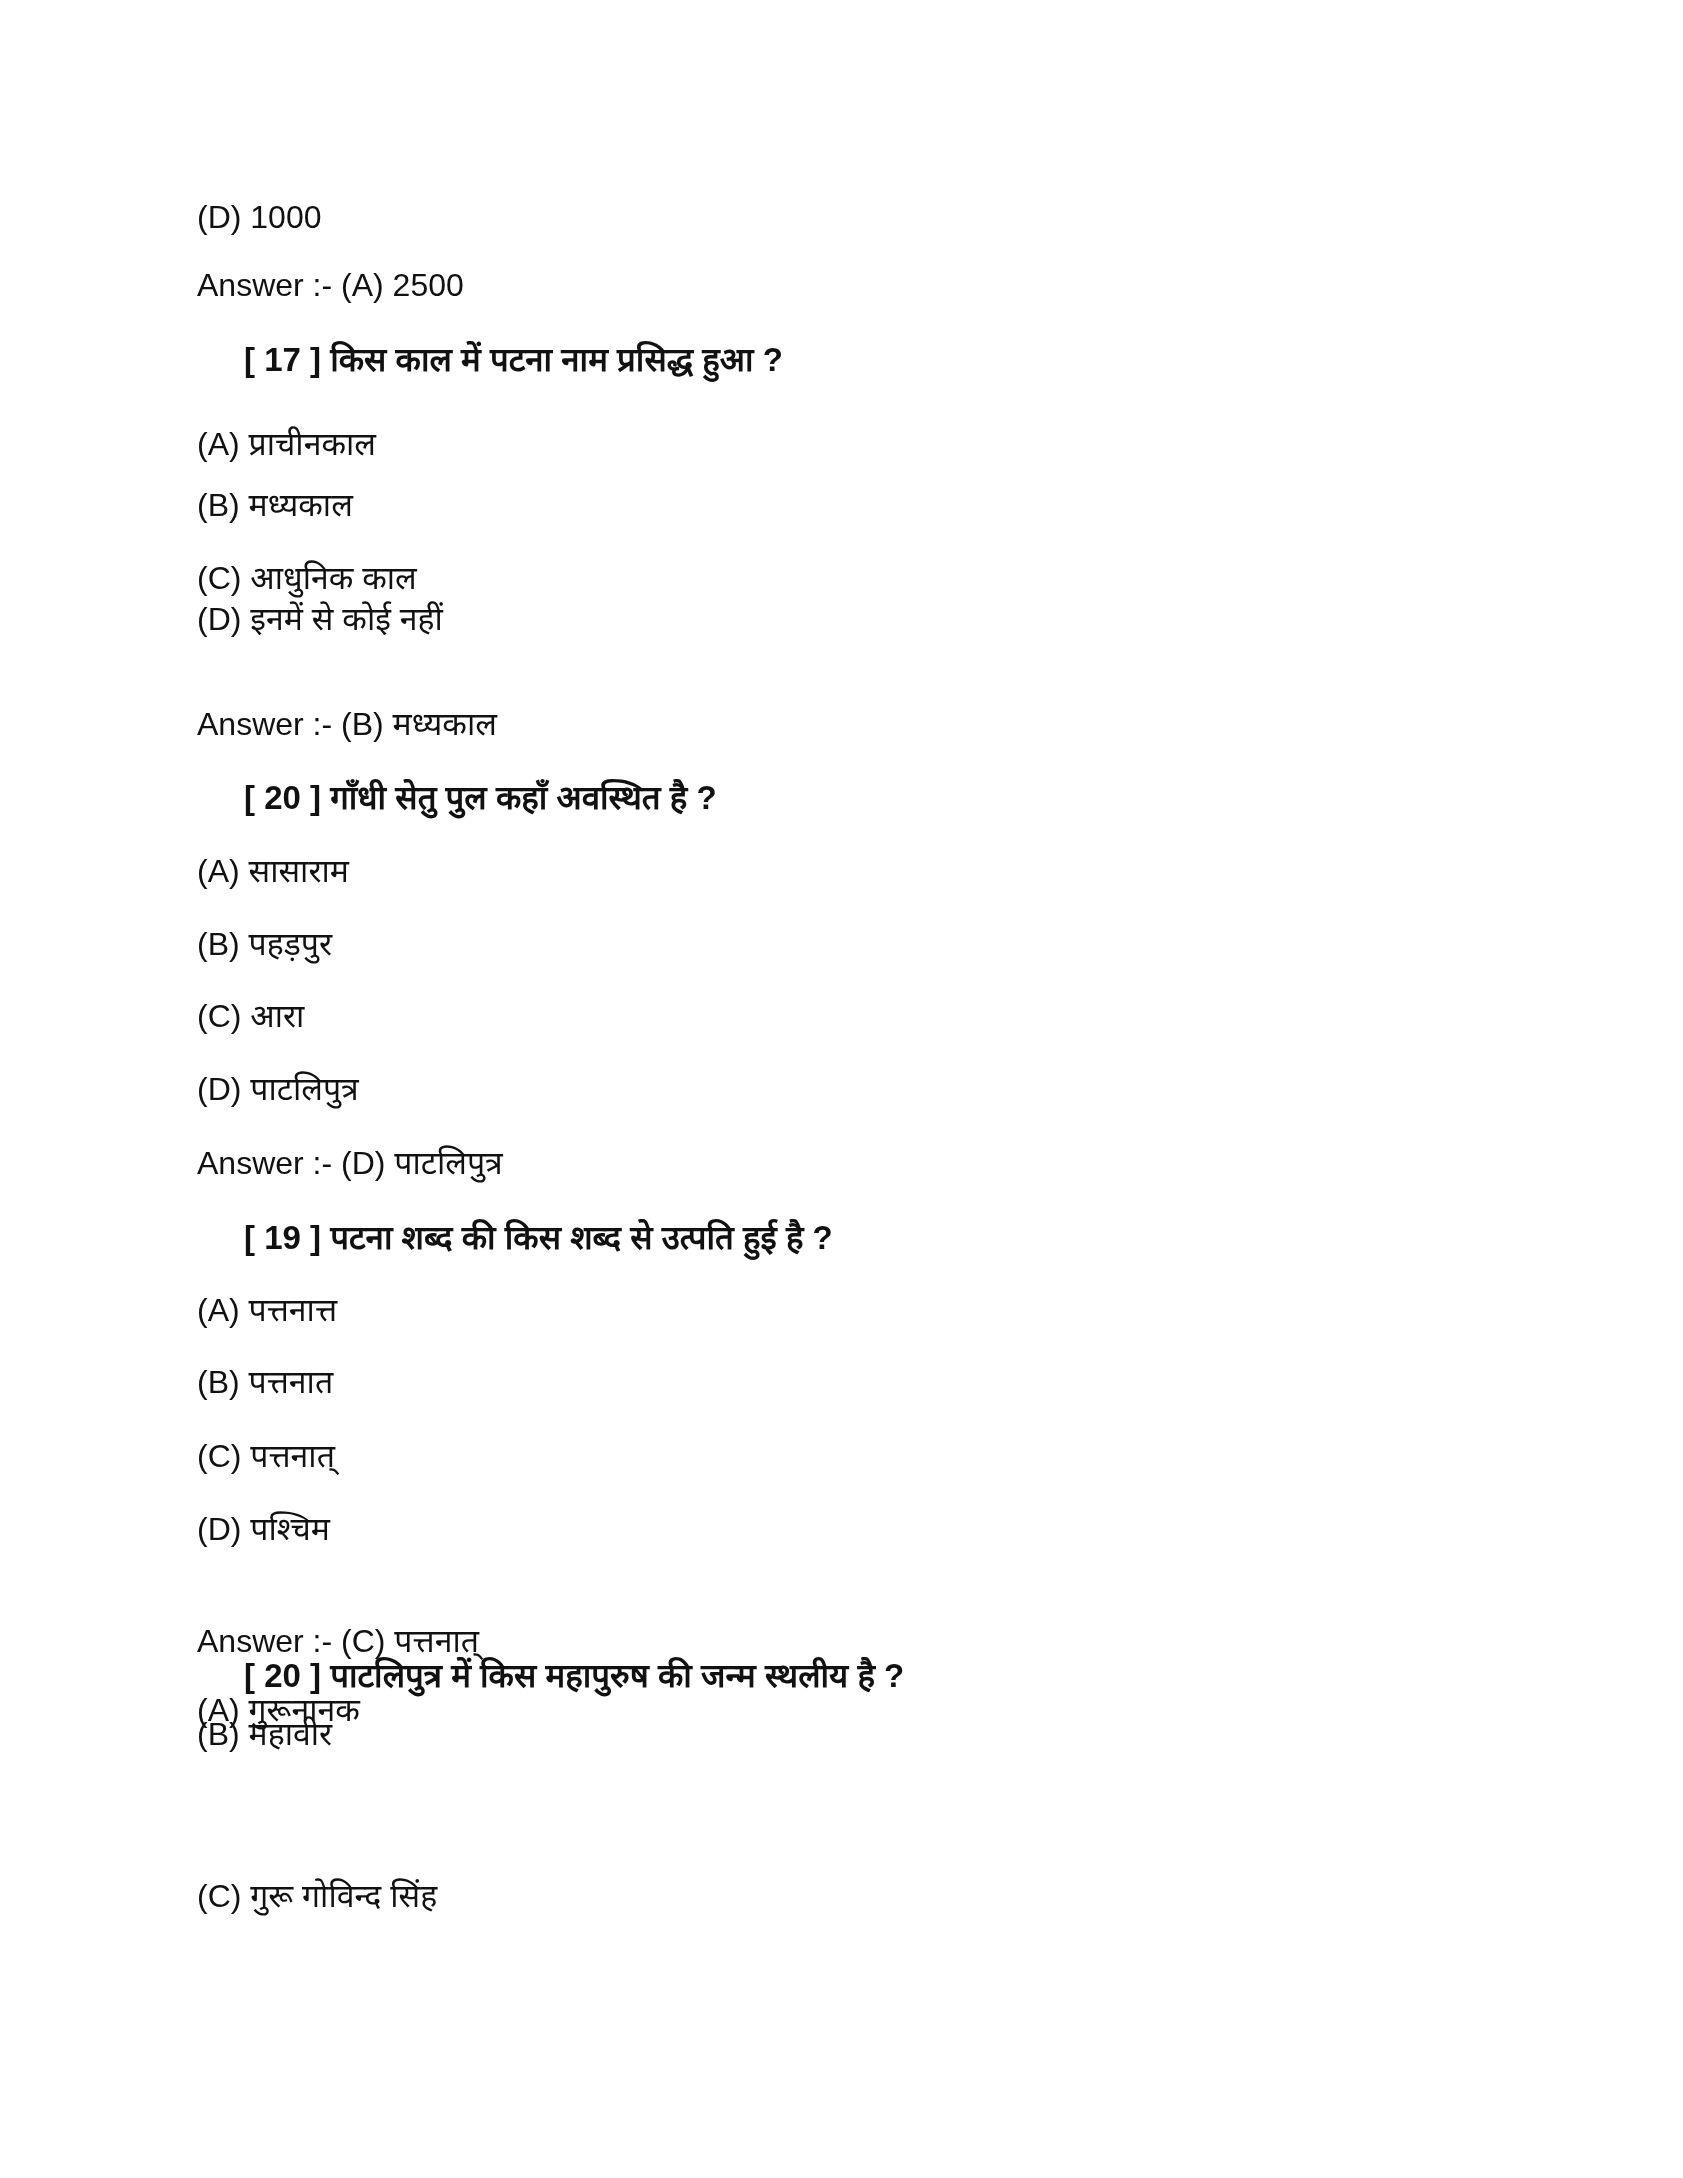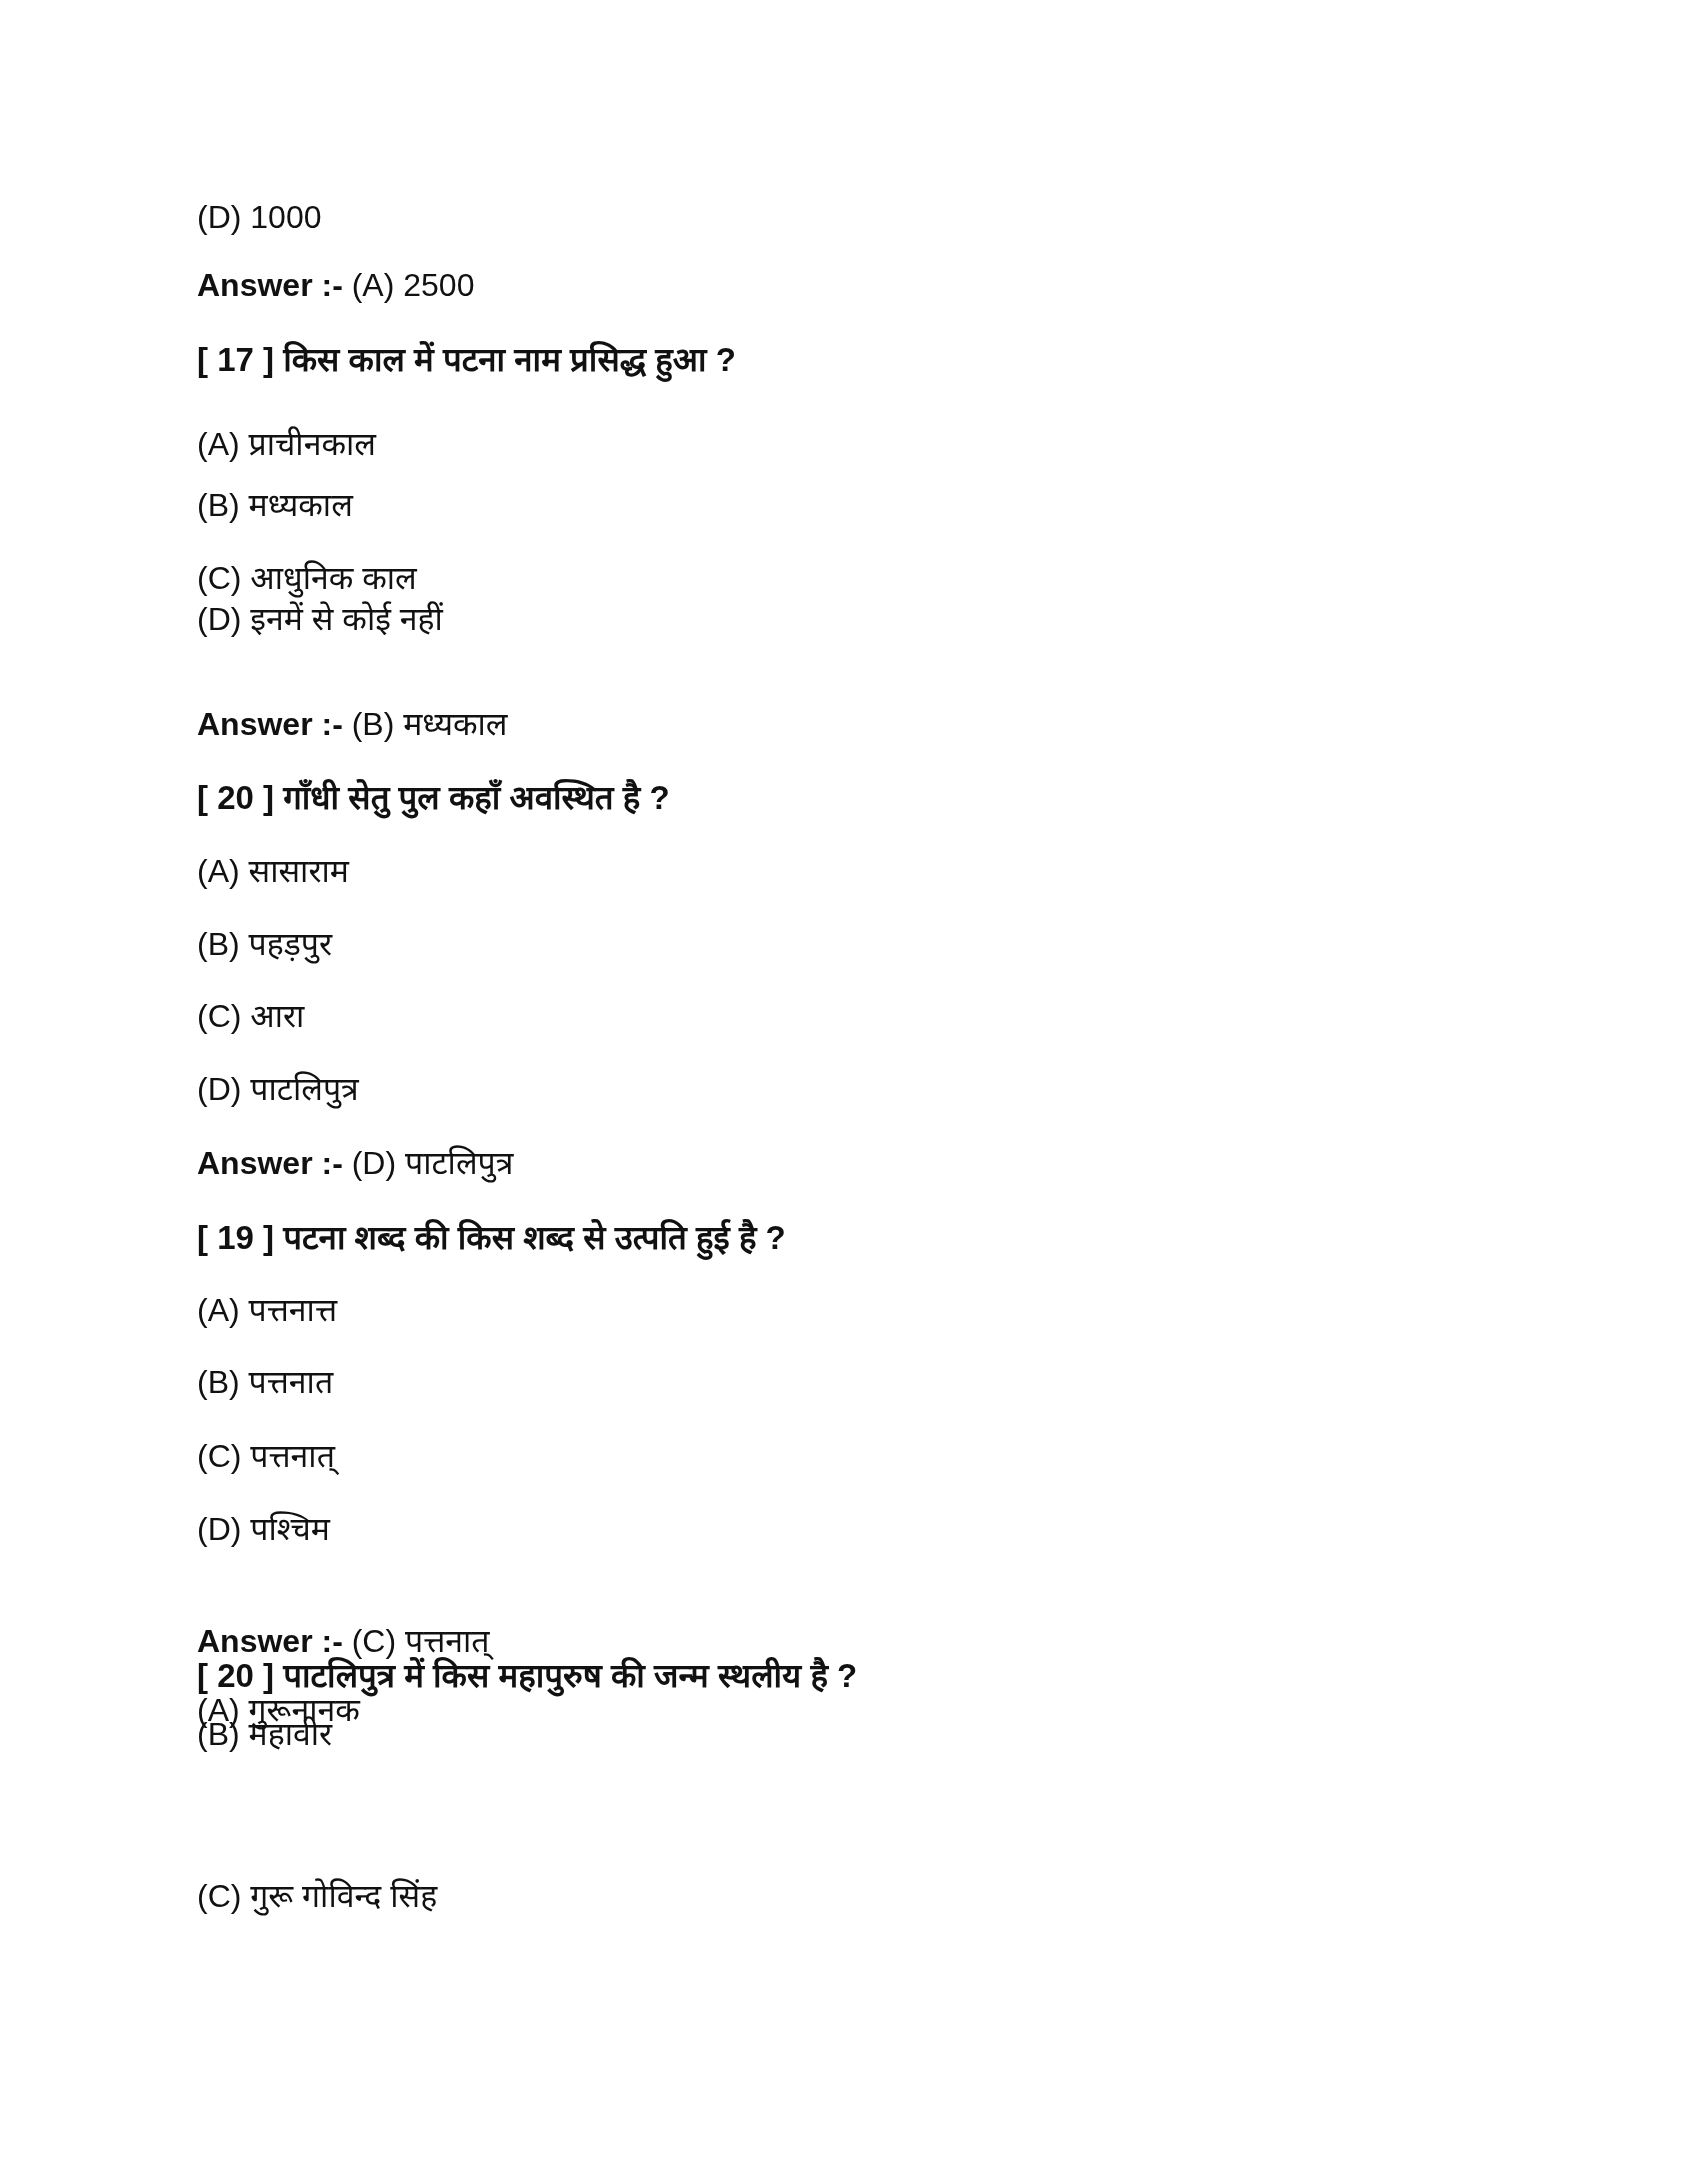--- a/index.html
+++ b/index.html
@@ -1,22 +1,22 @@
 <!DOCTYPE html>
 <html><head>
   <meta charset="utf-8">
   <style>
     html, body { margin: 0; padding: 0; background: #ffffff; }
     body { width: 1683px; height: 2178px; position: relative; overflow: hidden;
            font-family: "Liberation Sans", "DejaVu Sans", sans-serif; color: #111; }
     .page { position: absolute; left: 197px; top: 0; width: 1287px; }
     .line { position: absolute; left: 0; height: 73px; line-height: 73px; white-space: nowrap;
             font-size: 32px; text-align: center; }
-    .q { font-weight: bold; font-size: 33px; }
-    .ans-label { font-weight: bold; }
+    .q { font-weight: bold; font-size: 33px; margin-left: 47px; }
+    .ans-label { font-weight: normal; }
   </style>
 </head>
 <body>
 
 <div class="page">
   <div class="line" style="top:181px">(D) 1000</div>
   <div class="line" style="top:249px">
     <span class="ans-label">Answer :-</span>
     <span>(A) 2500</span>
   </div>

